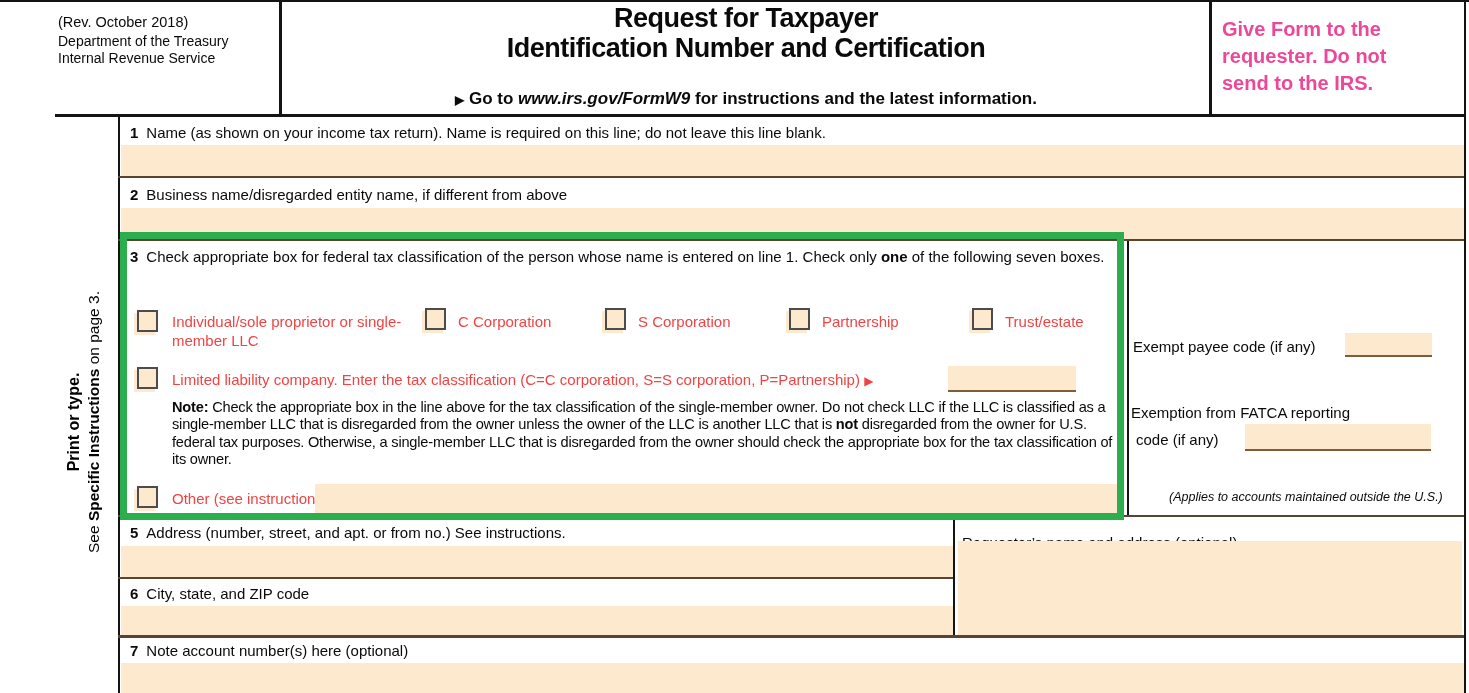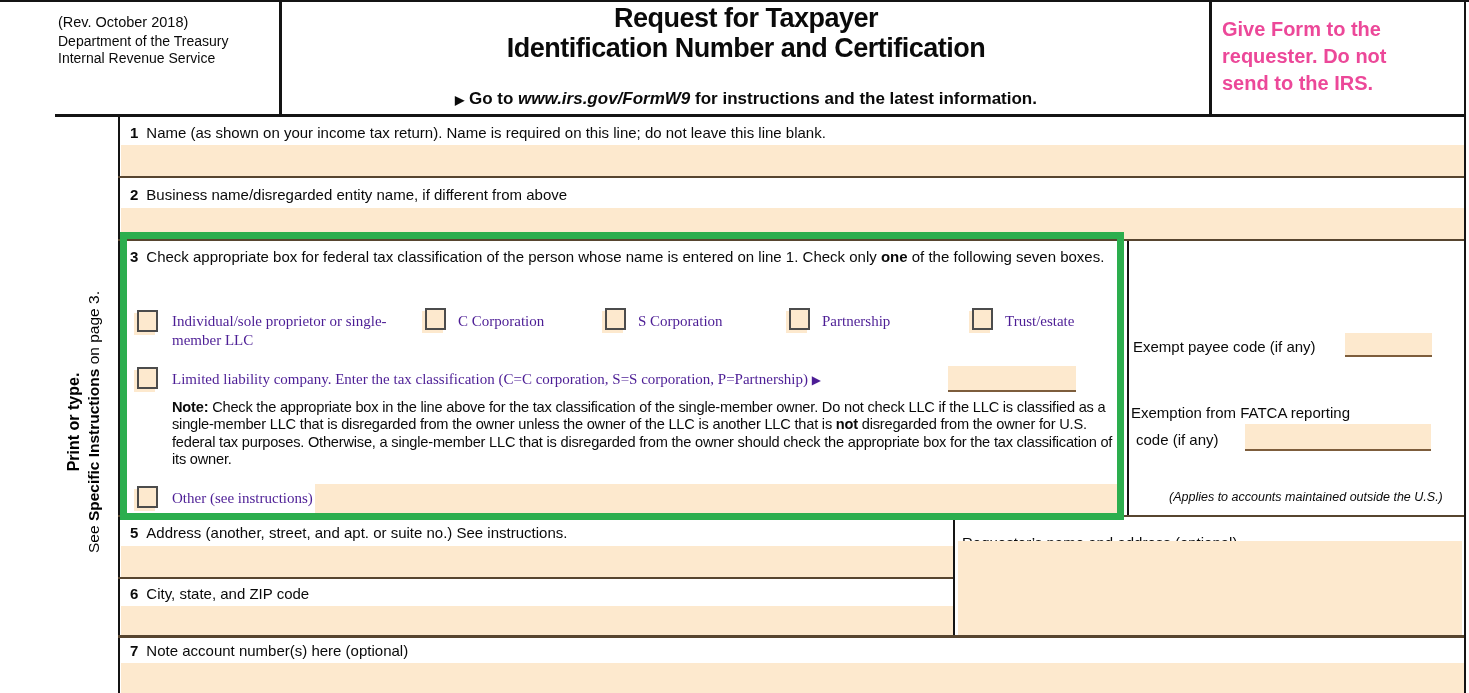--- a/index.html
+++ b/index.html
@@ -16,21 +16,21 @@
   .lbl { position:absolute; font-size:15px; color:#0a0a0a; line-height:19px; }
   .num { font-weight:bold; margin-right:8px; }
   .field {
     position:absolute; background:#fde9ce;
   }
   .field.underlined { border-bottom:2px solid #7d5d3c; }
   .cb {
     position:absolute; width:21px; height:22px; background:#fde9ce;
     border:2px solid #4c4c4c; box-shadow:-3px 3px 0 0 #fde9ce;
   }
-  .cblbl { position:absolute; font-size:15px; line-height:19px; color:#4c1d95;font-family:Liberation Serif, serif; }
+  .cblbl { position:absolute; font-size:15px; line-height:19px; color:#ef4444; }
   
   .form-word { font-size:15px; font-weight:bold; }
   .form-number { font-size:46px; font-weight:bold; letter-spacing:-2px; line-height:40px; }
   .hdr-small { font-size:14px; line-height:17px; color:#0a0a0a; }
   .title-line { font-size:27px; font-weight:bold; letter-spacing:-0.5px; line-height:30px; text-align:center; color:#0a0a0a; }
   .goto-line { font-size:17px; font-weight:bold; text-align:center; color:#0a0a0a; }
   .goto-line .url { font-style:italic; }
   .give-form { font-size:20px; font-weight:bold; line-height:27px; color:#ec4899; }
   
   #sidebar {
@@ -147,21 +147,21 @@
   <div class="lbl" style="left:1136px; top:430px;">code (if any)</div>
   <div class="field underlined" style="left:1245px; top:424px; width:186px; height:27px;"></div>
 
   <div class="italic-note" style="left:1130px; top:490px;">(Applies to accounts maintained outside the U.S.)</div>
 
   <div class="hline" style="left:118px; top:515px; width:1346px;"></div>
 
   <div id="highlight-box"></div>
 
   <div class="lbl" style="left:130px; top:523px;">
-    <span class="num">5</span><span>Address (another, street, and apt. or suite no.) See instructions.</span>
+    <span class="num">5</span><span>Address (number, street, and apt. or from no.) See instructions.</span>
   </div>
   <div class="field" style="left:121px; top:546px; width:832px; height:31px;"></div>
   <div class="hline" style="left:118px; top:577px; width:837px;"></div>
 
   <div class="lbl" style="left:130px; top:584px;">
     <span class="num">6</span><span>City, state, and ZIP code</span>
   </div>
   <div class="field" style="left:121px; top:606px; width:832px; height:29px;"></div>
 
   <div class="vline" style="left:953px; top:515px; height:122px;"></div>

